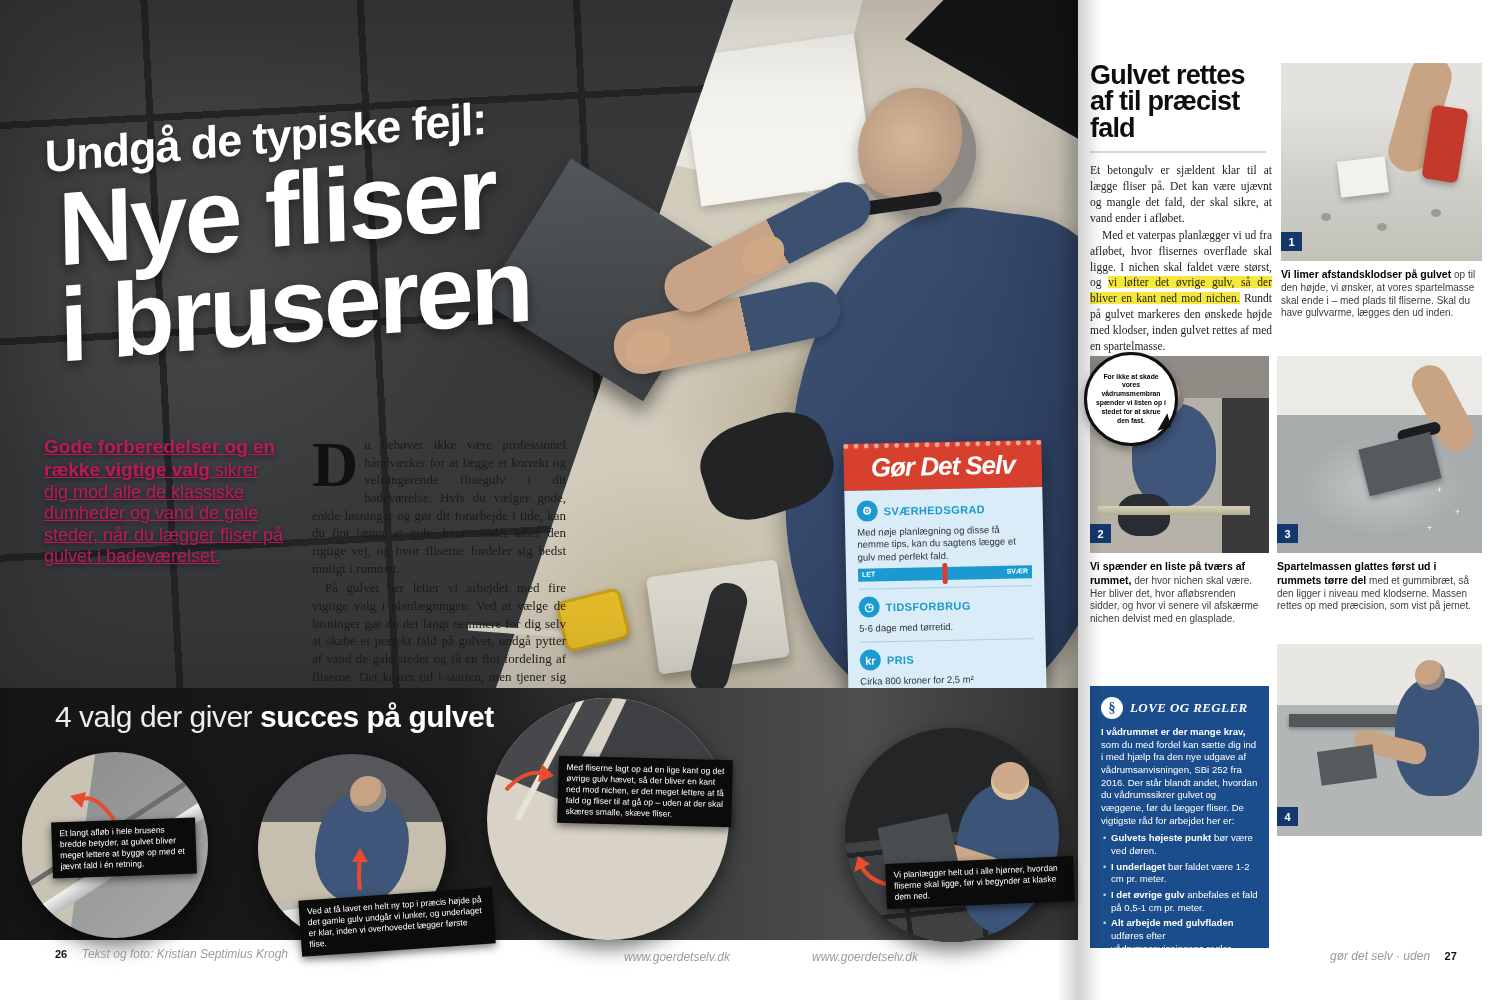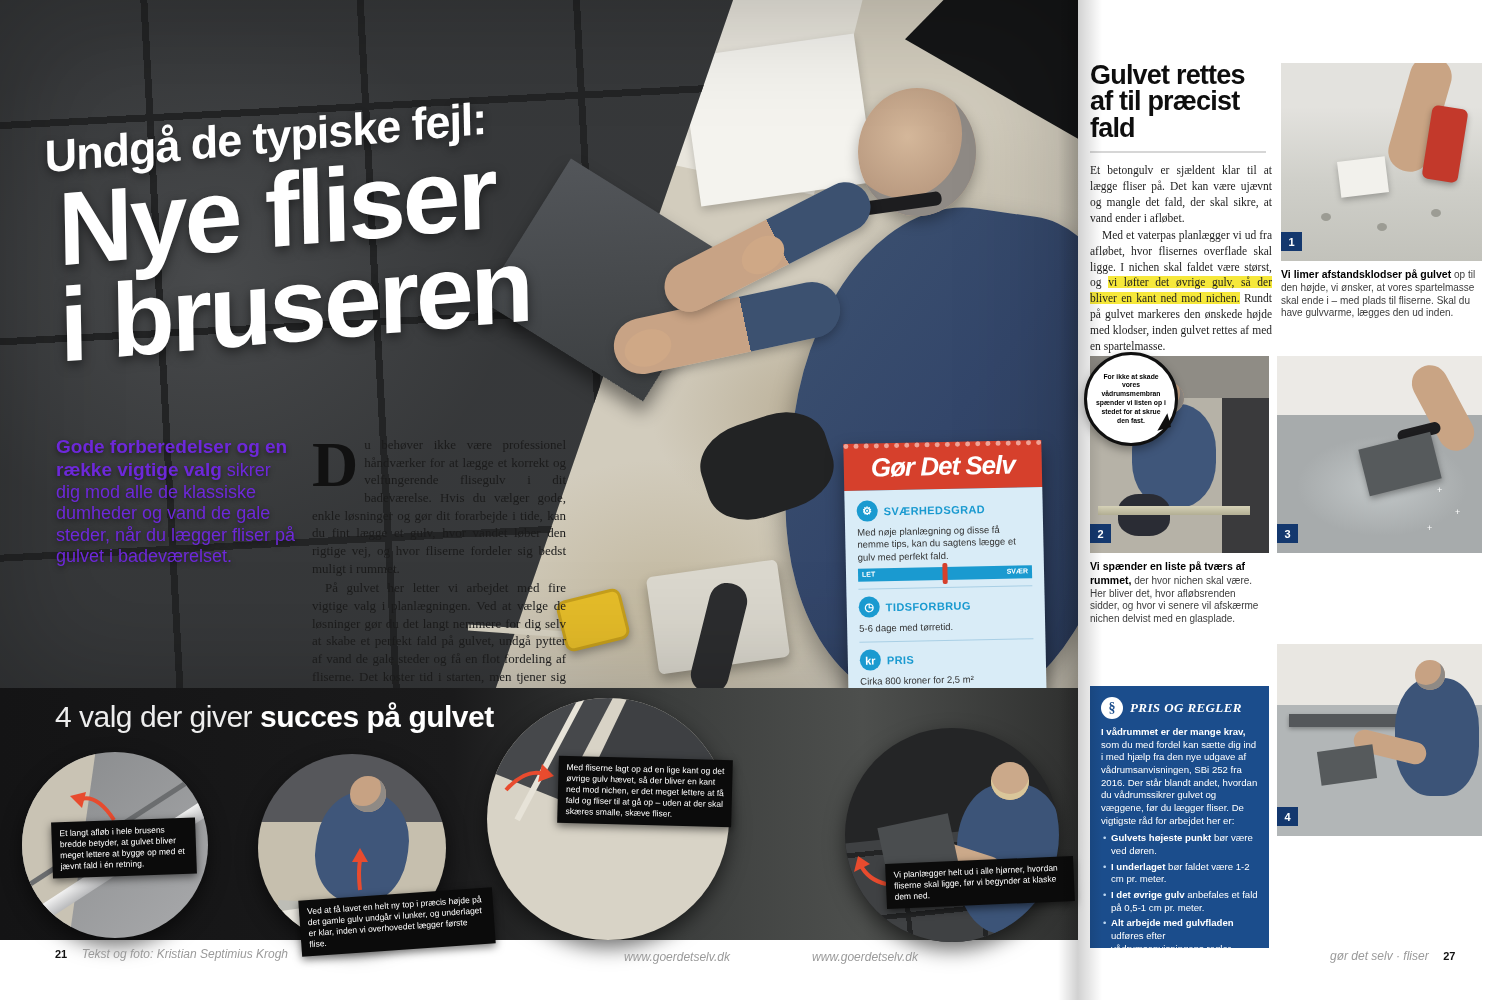--- a/index.html
+++ b/index.html
@@ -59,22 +59,22 @@
   .tube{position:absolute;left:700px;top:582px;width:38px;height:112px;background:#2c2d2f;
     border-radius:18px;transform:rotate(14deg);}
   .hero-vignette{position:absolute;inset:0;box-shadow:inset 0 0 120px rgba(0,0,0,.25);pointer-events:none;}
 
   
   .kicker{position:absolute;left:44px;top:112px;font-size:45px;font-weight:800;color:#fff;
     transform:rotate(-5deg) skewX(-4deg);letter-spacing:-1px;text-shadow:0 3px 8px rgba(0,0,0,.45);}
   .headline{position:absolute;left:58px;top:162px;font-size:104px;font-weight:800;color:#fff;
     line-height:.92;transform:rotate(-5deg) skewX(-4deg);letter-spacing:-3px;
     text-shadow:0 4px 12px rgba(0,0,0,.5);}
-  .intro{position:absolute;left:56px;top:436px;width:240px;color:#6d28d9;font-size:18px;line-height:1.2;
-    text-shadow:0 2px 5px rgba(0,0,0,.5);}
+  .intro{position:absolute;left:44px;top:436px;width:240px;color:#be185d;font-size:18px;line-height:1.2;
+    text-shadow:0 2px 5px rgba(0,0,0,.5);text-decoration:underline;}
   .intro b{font-size:19px;}
 
   
   .bodycopy{position:absolute;left:312px;top:436px;width:254px;font-family:"Liberation Serif",serif;
     font-size:13px;line-height:1.36;color:#1b1b1b;text-align:justify;}
   .bodycopy p{margin:0;}
   .bodycopy p + p{text-indent:13px;margin-top:2px;}
   .dropcap{float:left;font-size:64px;line-height:.78;font-weight:700;margin:4px 6px 0 0;color:#111;}
 
   
@@ -354,25 +354,28 @@
   <div class="photo s3">
     <div class="swirl"></div>
     <div class="arm"></div>
     <div class="handle"></div>
     <div class="trowel"></div>
     <div class="spacer" style="left:160px;top:130px;">+</div>
     <div class="spacer" style="left:178px;top:152px;">+</div>
     <div class="spacer" style="left:150px;top:168px;">+</div>
     <div class="badge">3</div>
   </div>
+  <div class="step-cap" style="left:1277px;top:560px;width:203px;">
+    <b>Spartelmassen glattes først ud i rummets tørre del</b><span> med et gummibræt, så den ligger i niveau med klodserne. Massen rettes op med præcision, som vist på jernet.</span>
+  </div>
 
   <div class="rules">
     <div class="rb-row">
       <span class="rb-icon">§</span>
-      <span class="rb-title">PRIS OG REGLER</span>
+      <span class="rb-title">LOVE OG REGLER</span>
     </div>
     <div class="rb-text">
       <b>I vådrummet er der mange krav,</b><span> som du med fordel kan sætte dig ind i med hjælp fra den nye udgave af vådrumsanvisningen, SBi 252 fra 2016. Der står blandt andet, hvordan du vådrumssikrer gulvet og væggene, før du lægger fliser. De vigtigste råd for arbejdet her er:</span>
     </div>
     <ul>
       <li><b>Gulvets højeste punkt</b><span> bør være ved døren.</span></li>
       <li><b>I underlaget</b><span> bør faldet være 1-2 cm pr. meter.</span></li>
       <li><b>I det øvrige gulv</b><span> anbefales et fald på 0,5-1 cm pr. meter.</span></li>
       <li><b>Alt arbejde med gulvfladen</b><span> udføres efter vådrumsanvisningens regler.</span></li>
     </ul>
@@ -383,23 +386,23 @@
     <div class="man"></div>
     <div class="head"></div>
     <div class="arm"></div>
     <div class="trowel"></div>
     <div class="badge">4</div>
   </div>
 
   <div class="gutter"></div>
 
   <div class="abs" style="left:55px;top:944px;">
-    <span class="f-num">21</span>
+    <span class="f-num">26</span>
     <span class="f-small" style="margin-left:10px;">Tekst og foto: Kristian Septimius Krogh</span>
   </div>
   <div class="abs f-small" style="left:612px;top:950px;width:130px;text-align:center;">www.goerdetselv.dk</div>
   <div class="abs f-small" style="left:800px;top:950px;width:130px;text-align:center;">www.goerdetselv.dk</div>
   <div class="abs" style="left:1330px;top:946px;">
-    <span class="f-small">gør det selv · fliser</span>
+    <span class="f-small">gør det selv · uden</span>
     <span class="f-num" style="margin-left:10px;">27</span>
   </div>
 
 </div>
 
 </body></html>

